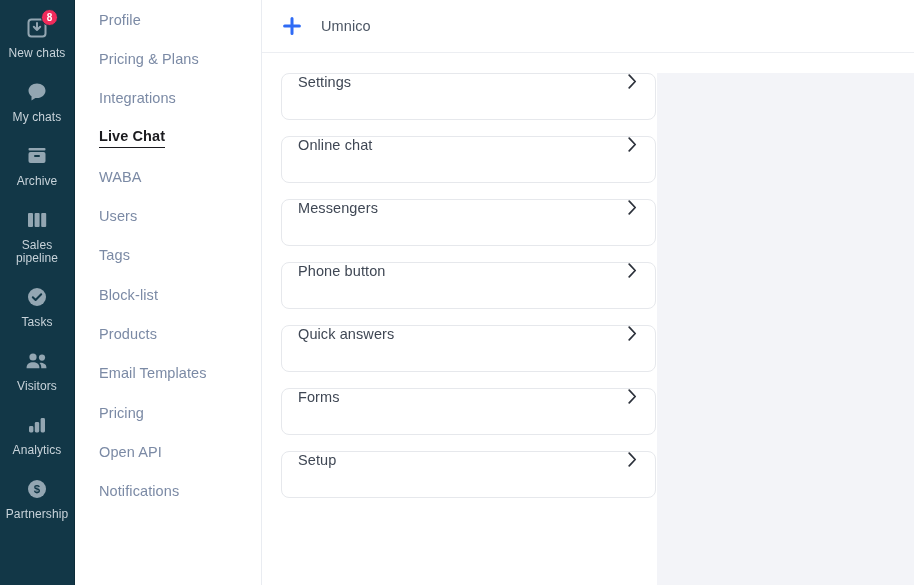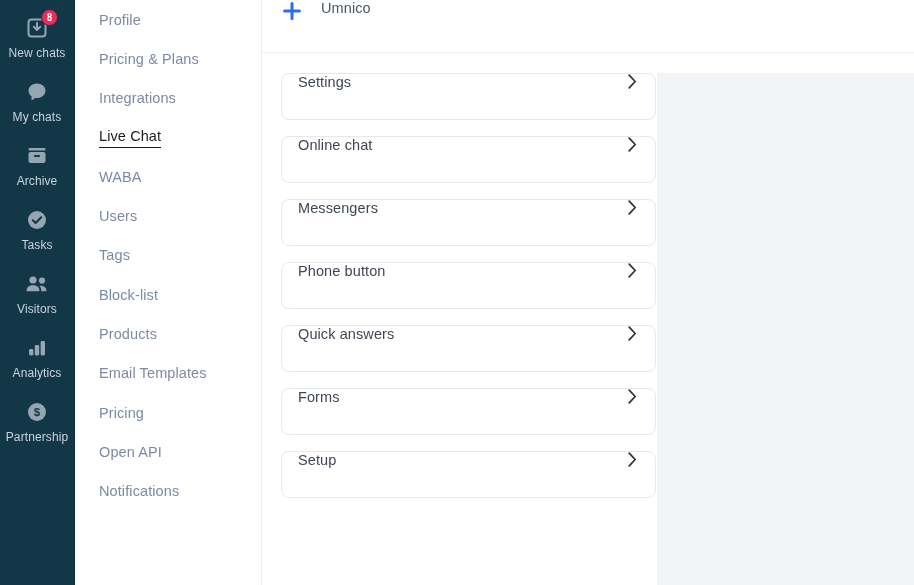--- a/index.html
+++ b/index.html
@@ -80,39 +80,40 @@
     cursor: pointer;
   }
   .nav-link {
     font-size: 14.5px;
     color: #7b8aa5;
     letter-spacing: .1px;
     white-space: nowrap;
   }
   .nav-item.active .nav-link {
     color: #1b1b1f;
-    font-weight: normal;
+    font-weight: bold;
     border-bottom: 1.6px solid #1b1b1f;
     padding-bottom: 3px;
   }
 
   
   .main {
     flex: 1 1 auto;
     display: flex;
     flex-direction: column;
     background: #ffffff;
     position: relative;
     min-width: 0;
   }
   .topbar {
     height: 53px;
     flex: 0 0 53px;
     border-bottom: 1px solid #eceef2;
     display: flex;
+    align-items: center;
     padding-left: 19px;
     background: #fff;
   }
   .plus-icon {
     width: 22px; height: 22px;
     display: flex; align-items: center; justify-content: center;
     margin-right: 18px;
     cursor: pointer;
   }
   .topbar-title {
@@ -188,20 +189,30 @@
       <div class="rail-icon-wrap">
         <svg width="24" height="24" viewBox="0 0 24 24">
           <rect x="3.5" y="4" width="17" height="2.6" rx="1" fill="#93a6b2"></rect>
           <rect x="3.5" y="8" width="17" height="11" rx="2" fill="#93a6b2"></rect>
           <rect x="9" y="11" width="6" height="2" rx="1" fill="#123747"></rect>
         </svg>
       </div>
       <span class="rail-label">Archive</span>
     </div>
 
+    <div class="rail-item">
+      <div class="rail-icon-wrap">
+        <svg width="24" height="20" viewBox="0 0 24 20">
+          <rect x="3" y="3" width="5" height="14" rx="1" fill="#93a6b2"></rect>
+          <rect x="9.6" y="3" width="5" height="14" rx="1" fill="#93a6b2"></rect>
+          <rect x="16.2" y="3" width="5" height="14" rx="1" fill="#93a6b2"></rect>
+        </svg>
+      </div>
+      <span class="rail-label">Sales pipeline</span>
+    </div>
 
     <div class="rail-item">
       <div class="rail-icon-wrap">
         <svg width="24" height="24" viewBox="0 0 24 24">
           <circle cx="12" cy="12" r="9" fill="#93a6b2"></circle>
           <path d="M7.8 12.2l2.8 2.8 5.6-5.8" stroke="#123747" stroke-width="2" fill="none" stroke-linecap="round" stroke-linejoin="round"></path>
         </svg>
       </div>
       <span class="rail-label">Tasks</span>
     </div>

